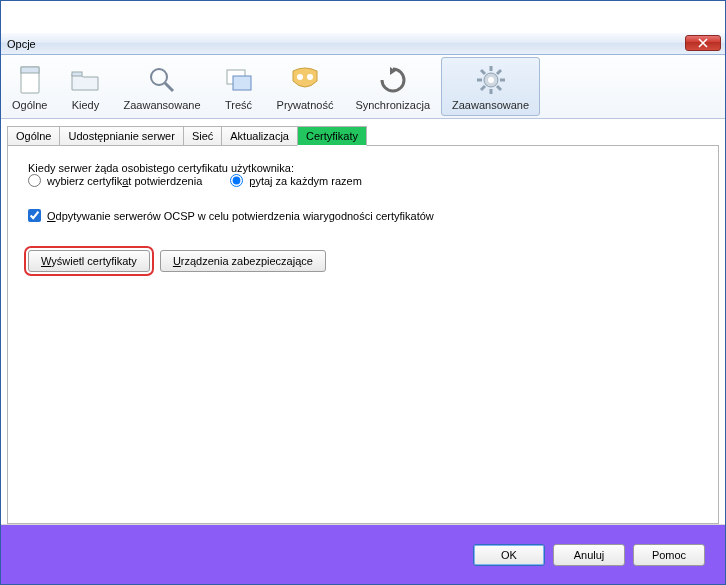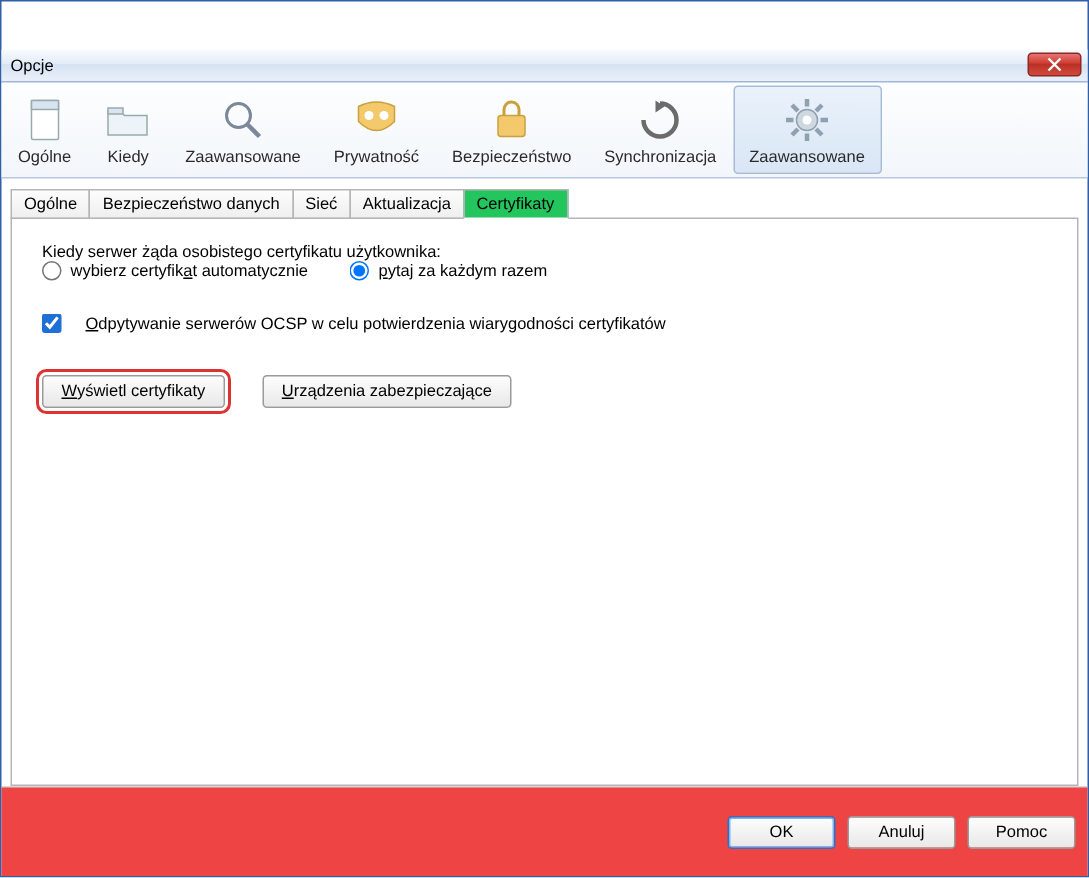--- a/index.html
+++ b/index.html
@@ -85,42 +85,42 @@
     background: #fff;
     padding: 16px 20px;
     position: relative;
     z-index: 1;
   }
   .panel-text { }
   .radio-row { display: flex; align-items: center; gap: 28px; margin-bottom: 22px; }
   .radio-opt { display: flex; align-items: center; gap: 6px; }
   .radio-opt input[type=radio] { margin: 0; }
   .radio-opt label .accel { text-decoration: underline; }
-  .cb-row { display: flex; align-items: center; gap: 16px; margin-bottom: 28px; }
+  .cb-row { display: flex; align-items: center; gap: 6px; margin-bottom: 28px; }
   .cb-row input[type=checkbox] { margin: 0; accent-color: #1e6fd6; }
   .cb-row label .accel { text-decoration: underline; }
-  .btn-row { display: flex; gap: 25px; }
+  .btn-row { display: flex; gap: 10px; }
   .btn {
     padding: 4px 12px;
     border: 1px solid #9a9a9a;
     background: linear-gradient(to bottom, #fdfdfd, #e8e8e8);
     border-radius: 3px;
     cursor: pointer;
   }
   .btn .accel { text-decoration: underline; }
   .btn.highlight {
     outline: 2px solid #d33;
     outline-offset: 2px;
   }
   .footer {
     height: 60px;
     border-top: 1px solid #d8d8d8;
-    background: #ef4444;
+    background: #8b5cf6;
     display: flex; align-items: center; justify-content: flex-end;
-    gap: 8px; padding-right: 8px;
+    gap: 8px; padding-right: 20px;
   }
   .footer .btn { min-width: 72px; text-align: center; }
   .btn.default { border-color: #2f6fbf; box-shadow: 0 0 0 1px #7fb3ef inset; }
 </style>
 </head>
 <body>
 
 <div class="window">
 
   <div class="titlebar">
@@ -155,36 +155,36 @@
       <span class="tool-icon">
         <svg width="30" height="30" viewBox="0 0 30 30">
             <circle cx="12" cy="12" r="8" fill="none" stroke="#7a8899" stroke-width="2"></circle>
             <line x1="18" y1="18" x2="26" y2="26" stroke="#7a8899" stroke-width="3"></line>
           </svg>
       </span>
       <span class="tool-label">Zaawansowane</span>
     </div>
     <div class="tool-item">
       <span class="tool-icon">
+        <svg width="32" height="28" viewBox="0 0 32 28">
+            <rect x="4" y="4" width="18" height="14" fill="#fff" stroke="#9aa"></rect>
+            <rect x="10" y="10" width="18" height="14" fill="#cfe2f8" stroke="#6a8cc0"></rect>
+          </svg>
+      </span>
+      <span class="tool-label">Treść</span>
+    </div>
+    <div class="tool-item">
+      <span class="tool-icon">
         <svg width="32" height="26" viewBox="0 0 32 26">
             <path d="M4 4 Q16 -2 28 4 L28 14 Q16 26 4 14 Z" fill="#f3c96b" stroke="#caa03e"></path>
             <circle cx="11" cy="10" r="3" fill="#fff"></circle>
             <circle cx="21" cy="10" r="3" fill="#fff"></circle>
           </svg>
       </span>
       <span class="tool-label">Prywatność</span>
-    </div>
-    <div class="tool-item">
-      <span class="tool-icon">
-        <svg width="26" height="30" viewBox="0 0 26 30">
-            <rect x="4" y="12" width="18" height="14" rx="2" fill="#f3c96b" stroke="#caa03e"></rect>
-            <path d="M8 12 v-4 a5 5 0 0 1 10 0 v4" fill="none" stroke="#caa03e" stroke-width="2"></path>
-          </svg>
-      </span>
-      <span class="tool-label">Bezpieczeństwo</span>
     </div>
     <div class="tool-item">
       <span class="tool-icon">
         <svg width="30" height="30" viewBox="0 0 30 30">
             <path d="M15 4 a11 11 0 1 1 -11 11" fill="none" stroke="#6b6b6b" stroke-width="3"></path>
             <polygon points="12,2 18,6 12,10" fill="#6b6b6b"></polygon>
           </svg>
       </span>
       <span class="tool-label">Synchronizacja</span>
     </div>
@@ -205,33 +205,33 @@
             <circle cx="15" cy="15" r="3" fill="#fff"></circle>
           </svg>
       </span>
       <span class="tool-label">Zaawansowane</span>
     </div>
   </div>
 
   <div class="content">
     <div class="subtabs">
       <div class="subtab"><span>Ogólne</span></div>
-      <div class="subtab"><span>Bezpieczeństwo danych</span></div>
+      <div class="subtab"><span>Udostępnianie serwer</span></div>
       <div class="subtab"><span>Sieć</span></div>
       <div class="subtab"><span>Aktualizacja</span></div>
       <div class="subtab active"><span>Certyfikaty</span></div>
     </div>
 
     <div class="panel">
       <div class="panel-text">Kiedy serwer żąda osobistego certyfikatu użytkownika:</div>
 
       <div class="radio-row">
         <div class="radio-opt">
           <input type="radio" name="certsel" style="">
-          <label><span>wybierz certyfik</span><span class="accel">a</span><span>t automatycznie</span></label>
+          <label><span>wybierz certyfik</span><span class="accel">a</span><span>t potwierdzenia</span></label>
         </div>
         <div class="radio-opt">
           <input type="radio" name="certsel" checked="" style="">
           <label><span class="accel">p</span><span>ytaj za każdym razem</span></label>
         </div>
       </div>
 
       <div class="cb-row">
         <input type="checkbox" checked="" style="">
         <label><span class="accel">O</span><span>dpytywanie serwerów OCSP w celu potwierdzenia wiarygodności certyfikatów</span></label>

